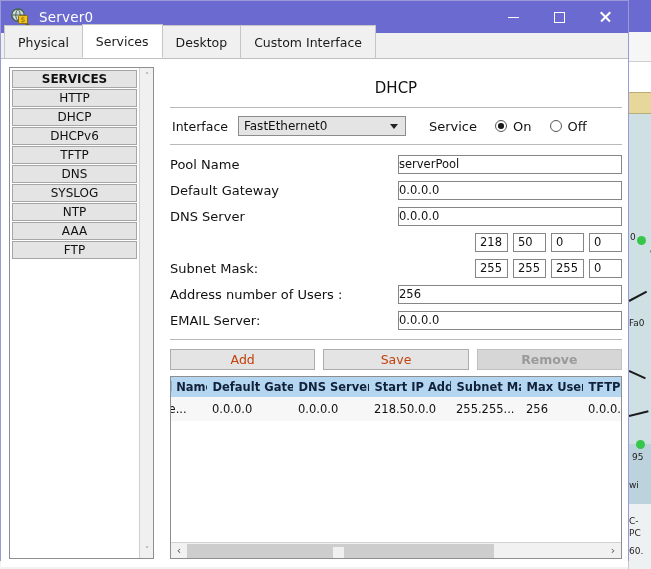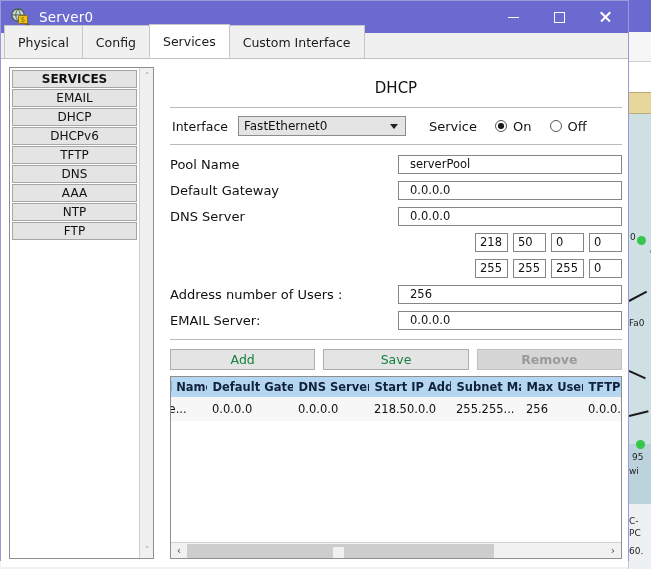--- a/index.html
+++ b/index.html
@@ -184,38 +184,38 @@
   
   #form-area { padding-top: 6px; }
   .form-row {
     display: flex; align-items: center; height: 26px;
   }
   .form-row .flabel { font-size: 13px; color: #111; width: 228px; }
   .tinput {
     flex: 1 1 auto; height: 19px;
     border: 1px solid #868686; background: #fff;
     font-size: 11.5px; color: #111;
-    display: flex; align-items: center; padding-left: 11px;
+    display: flex; align-items: center; padding-left: 0;
   }
   .octets { display: flex; margin-left: auto; }
   .octet {
     width: 33px; height: 19px; margin-left: 5px;
     border: 1px solid #868686; background: #fff;
     font-size: 11.5px; color: #111;
     display: flex; align-items: center; padding-left: 4px;
   }
   .octet:first-child { margin-left: 0; }
 
   
   #btn-row { display: flex; margin-top: 9px; margin-bottom: 6px; }
   .abtn {
     flex: 1 1 0; height: 21px; margin-right: 8px;
     background: #e4e4e4; border: 1px solid #adadad;
     display: flex; align-items: center; justify-content: center;
-    font-size: 12.5px; color: #15803d; cursor: default;
+    font-size: 12.5px; color: #c2410c; cursor: default;
   }
   .abtn:last-child { margin-right: 0; font-weight: bold; }
   .abtn.disabled { color: #9a9a9a; background: #d6d6d6; border-color:#c0c0c0; }
 
   
   #table-wrap {
     flex: 1 1 auto; border: 1px solid #8e8e8e;
     background: #ffffff; display: flex; flex-direction: column;
     overflow: hidden; min-height: 0;
   }
@@ -271,21 +271,21 @@
     <div class="bg-lower"></div>
     <div class="node-green" style="left:8px; top:236px;"></div>
     <div class="node-green" style="left:7px; top:440px;"></div>
     <div class="wire" style="left:0px; top:300px; width:20px; transform:rotate(-28deg);"></div>
     <div class="wire" style="left:0px; top:370px; width:18px; transform:rotate(24deg);"></div>
     <div class="wire" style="left:0px; top:415px; width:20px; transform:rotate(-14deg);"></div>
     <div class="bg-txt" style="left:1px; top:232px;">0</div>
     <div class="bg-txt" style="left:0px; top:246px;margin-left:21px;">en</div>
     <div class="bg-txt" style="left:0px; top:318px;">Fa0</div>
     <div class="bg-txt" style="left:3px; top:452px;">95</div>
-    <div class="bg-txt" style="left:0px; top:466px;">wi</div>
+    <div class="bg-txt" style="left:0px; top:480px;">wi</div>
     <div class="bg-txt" style="left:0px; top:516px;">C-</div>
     <div class="bg-txt" style="left:0px; top:528px;">PC</div>
     <div class="bg-txt" style="left:0px; top:546px;">60.</div>
   </div>
 </div>
 
 <div id="server-window">
 
   <div id="title-bar">
     <div id="app-icon">
@@ -305,37 +305,38 @@
     <div class="win-ctrl" id="btn-max">
       <span class="ctrl-max"></span>
     </div>
     <div class="win-ctrl" id="btn-close">
       <span class="ctrl-close"></span>
     </div>
   </div>
 
   <div id="tab-strip">
     <div class="tab">Physical</div>
-    <div class="tab">Config</div>
     <div class="tab active">Services</div>
+    <div class="tab">Desktop</div>
     <div class="tab">Custom Interface</div>
   </div>
 
   <div id="win-body">
 
     <div id="sidebar">
       <div id="svc-list">
         <div class="svc-item header">SERVICES</div>
-        <div class="svc-item">EMAIL</div>
+        <div class="svc-item">HTTP</div>
         <div class="svc-item">DHCP</div>
         <div class="svc-item">DHCPv6</div>
         <div class="svc-item">TFTP</div>
         <div class="svc-item">DNS</div>
+        <div class="svc-item">SYSLOG</div>
+        <div class="svc-item">NTP</div>
         <div class="svc-item">AAA</div>
-        <div class="svc-item">NTP</div>
         <div class="svc-item">FTP</div>
       </div>
       <div id="sidebar-scroll">
         <div class="sb-arrow up">˄</div>
         <div class="sb-arrow down">˅</div>
       </div>
     </div>
 
     <div id="panel">
 
@@ -384,20 +385,21 @@
         <div class="form-row">
           <div class="octets">
             <div class="octet">218</div>
             <div class="octet">50</div>
             <div class="octet">0</div>
             <div class="octet">0</div>
           </div>
         </div>
 
         <div class="form-row">
+          <span class="flabel">Subnet Mask:</span>
           <div class="octets">
             <div class="octet">255</div>
             <div class="octet">255</div>
             <div class="octet">255</div>
             <div class="octet">0</div>
           </div>
         </div>
 
         <div class="form-row">
           <span class="flabel">Address number of Users :</span>

